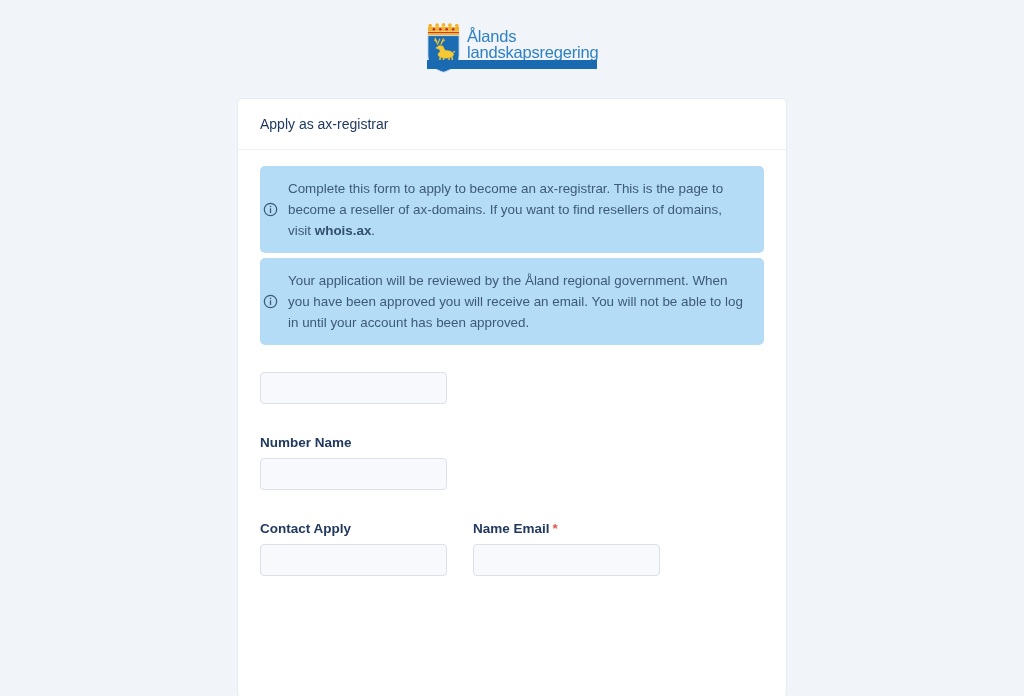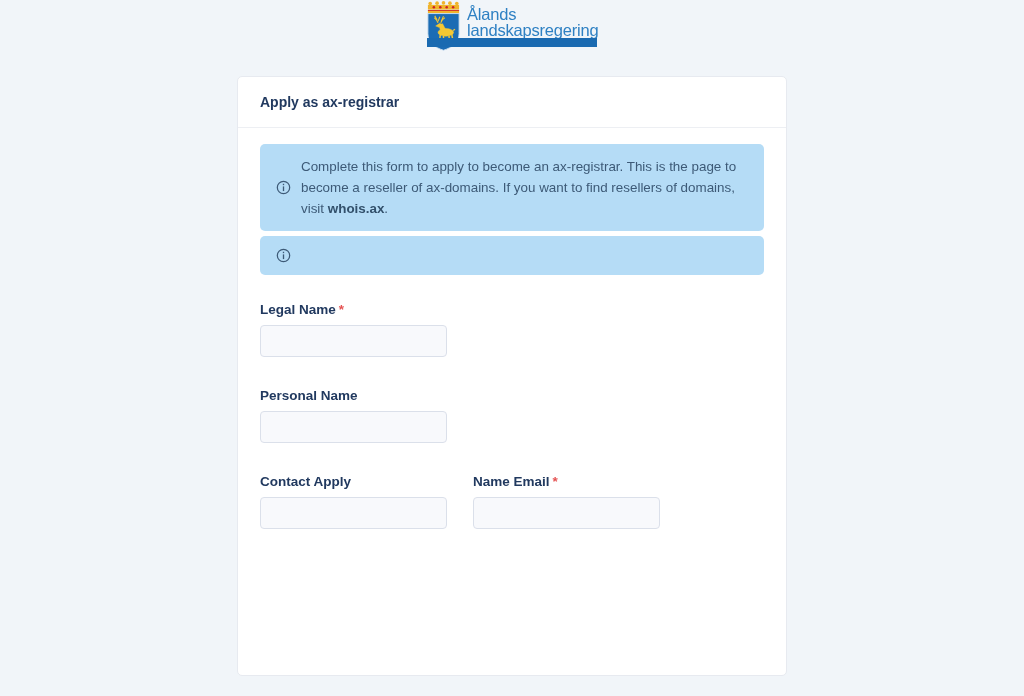--- a/index.html
+++ b/index.html
@@ -3,47 +3,47 @@
 <meta charset="utf-8">
 <style>
   * { margin:0; padding:0; box-sizing:border-box; }
   html,body { width:1024px; height:696px; overflow:hidden; }
   body {
     background:#f1f5f9;
     font-family:"Liberation Sans", sans-serif;
   }
 
   
-  .logo-row { display:flex; justify-content:center; }
+  .logo-row { display:flex; justify-content:center; padding-top:22px; }
   .logo { position:relative; width:170px; height:47px; }
   .logo-crest { position:absolute; left:0; top:0; width:33px; height:51px; }
   .logo-text { position:absolute; left:40px; top:7px; color:#2e80c3; font-size:16.5px; line-height:15.5px; letter-spacing:-0.2px; white-space:nowrap; }
   .logo-bar { position:absolute; left:0; top:38px; width:170px; height:9px; background:#1a6ab1; }
 
   
   .card {
     width:550px; margin:29px auto 0;
     background:#ffffff;
     border:1px solid #e7eaf0;
     border-radius:5px;
     min-height:600px;
   }
   .card-header {
     padding:17px 22px;
     border-bottom:1px solid #edeff3;
-    font-size:14px; font-weight:bold; color:#21395f;
+    font-size:14px; font-weight:normal; color:#21395f;
   }
   .card-body { padding:16px 22px; }
 
   
   .alert {
     display:flex; align-items:center;
     background:#b5dcf6;
     border-radius:5px;
-    padding:12px 16px 12px 16px;
+    padding:12px 16px 12px 3px;
     color:#3d5a77;
     font-size:13.4px; line-height:21px;
     margin-bottom:5px;
   }
   .alert .alert-icon { flex:0 0 auto; margin-right:10px; display:flex; align-items:center; }
   .alert b { color:#32506b; }
 
   
   .form-area { margin-top:27px; }
   .form-group { margin-bottom:31px; }
@@ -125,32 +125,32 @@
     </div>
 
     <div class="alert">
       <span class="alert-icon">
         <svg width="15" height="15" viewBox="0 0 16 16">
           <circle cx="8" cy="8" r="6.6" fill="none" stroke="#3d5a77" stroke-width="1.3"></circle>
           <rect x="7.3" y="6.8" width="1.4" height="5" fill="#3d5a77"></rect>
           <rect x="7.3" y="4" width="1.4" height="1.5" fill="#3d5a77"></rect>
         </svg>
       </span>
+      <span>Your application will be reviewed by the Åland regional government. When you have been approved you will receive an email. You will not be able to log in until your account has been approved.</span>
     </div>
 
     <div class="form-area">
 
       <div class="form-group">
-        <label class="form-label"><span>Legal Name</span><span class="required">*</span></label>
         <input class="form-input" type="text" style="">
       </div>
 
 
       <div class="form-group">
-        <label class="form-label"><span>Personal Name</span></label>
+        <label class="form-label"><span>Number Name</span></label>
         <input class="form-input" type="text" style="">
       </div>
 
       <div class="form-row">
         <div class="form-col form-group">
           <label class="form-label"><span>Contact Apply</span></label>
           <input class="form-input" type="text" style="">
         </div>
         <div class="form-col form-group">
           <label class="form-label"><span>Name Email</span><span class="required">*</span></label>

